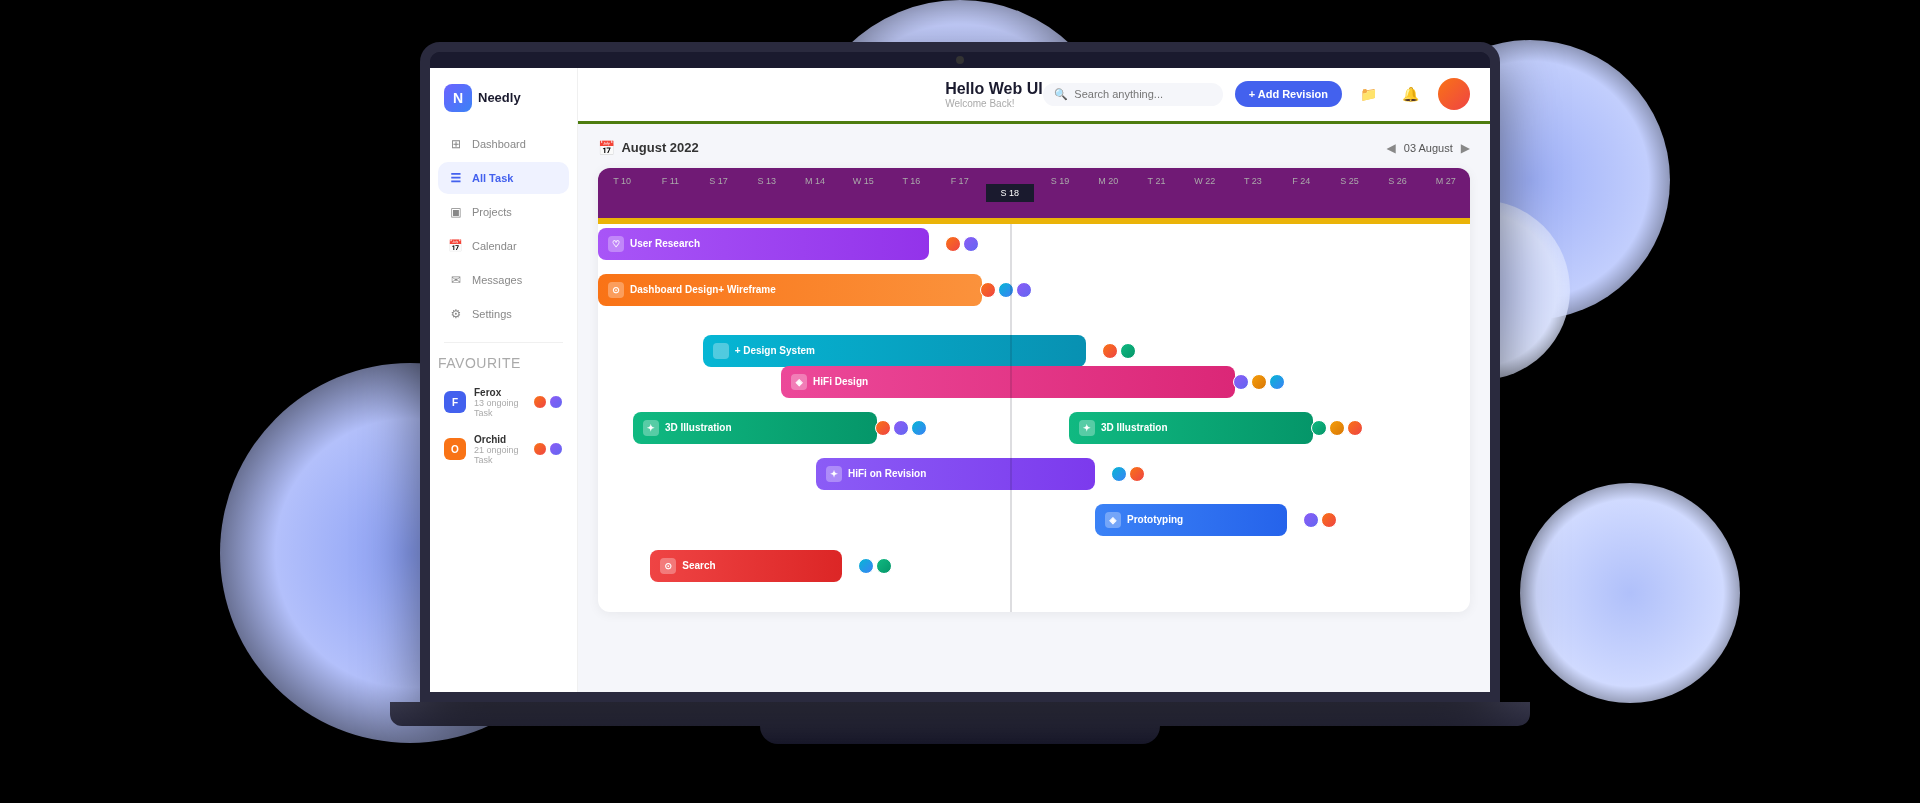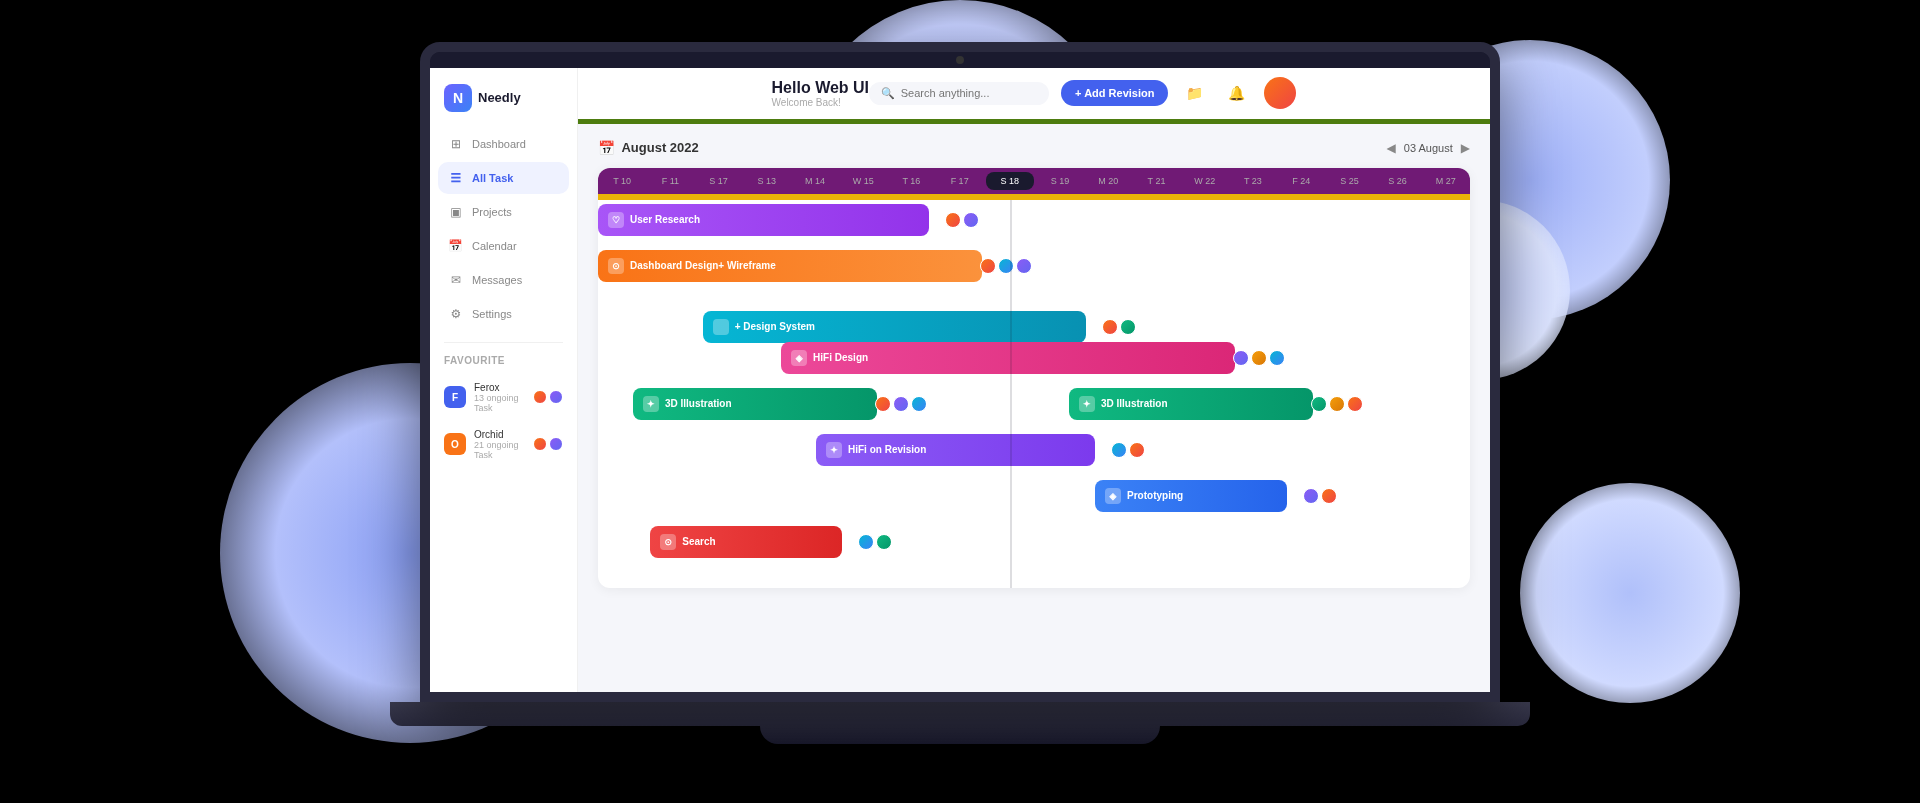--- a/index.html
+++ b/index.html
@@ -164,24 +164,24 @@
       align-items: center;
       justify-content: center;
       font-size: 12px;
     }
     .sidebar-divider {
       height: 1px;
       background: #f0f0f0;
       margin: 12px 14px;
     }
     .sidebar-section-title {
-      font-size: 10px;
-      font-weight: 700;
+      font-size: 14px;
+      font-weight: 400;
       color: #aaa;
-      padding: 0 14px 8px;
+      padding: 0 8px 8px;
       letter-spacing: 0.5px;
       text-transform: uppercase;
     }
     .sidebar-fav-item {
       display: flex;
       align-items: center;
       gap: 8px;
       padding: 8px 14px;
       cursor: pointer;
     }
@@ -193,21 +193,21 @@
       justify-content: center;
       color: white;
       font-size: 10px;
       font-weight: bold;
     }
     .fav-icon.blue { background: #4361ee; }
     .fav-icon.orange { background: #f97316; }
     .fav-details { flex: 1; }
     .fav-name {
       font-size: 10px;
-      font-weight: 400;
+      font-weight: 700;
       color: #333;
     }
     .fav-sub {
       font-size: 9px;
       color: #aaa;
     }
     .fav-avatars {
       display: flex;
       gap: 2px;
     }
@@ -227,22 +227,22 @@
       flex-direction: column;
       overflow: hidden;
     }
 
     
     .header {
       background: #fff;
       padding: 24px 20px;
       display: flex;
       align-items: center;
-      justify-content: center;
-      border-bottom: 5px solid #4d7c0f;
+      justify-content: flex-end;
+      border-bottom: 3px solid #4d7c0f;
       height: 56px;
     }
     .header-title-block {}
     .header-title {
       font-size: 16px;
       font-weight: 700;
       color: #1a1a2e;
     }
     .header-sub {
       font-size: 10px;
@@ -358,22 +358,22 @@
       text-align: center;
       padding: 8px 2px;
       font-size: 9px;
       color: #aaa;
       font-weight: 500;
       position: relative;
     }
     .timeline-day.today {
       background: #1a1a2e;
       color: #fff;
-      border-radius: 8px;
-      margin: 4px 2px;
+      border-radius: 0;
+      margin: 16px 2px;
       padding: 4px 2px;
     }
     .timeline-body {
       padding: 8px 12px;
       position: relative;
       min-height: 360px;
     }
     .gantt-bar {
       position: absolute;
       height: 32px;

